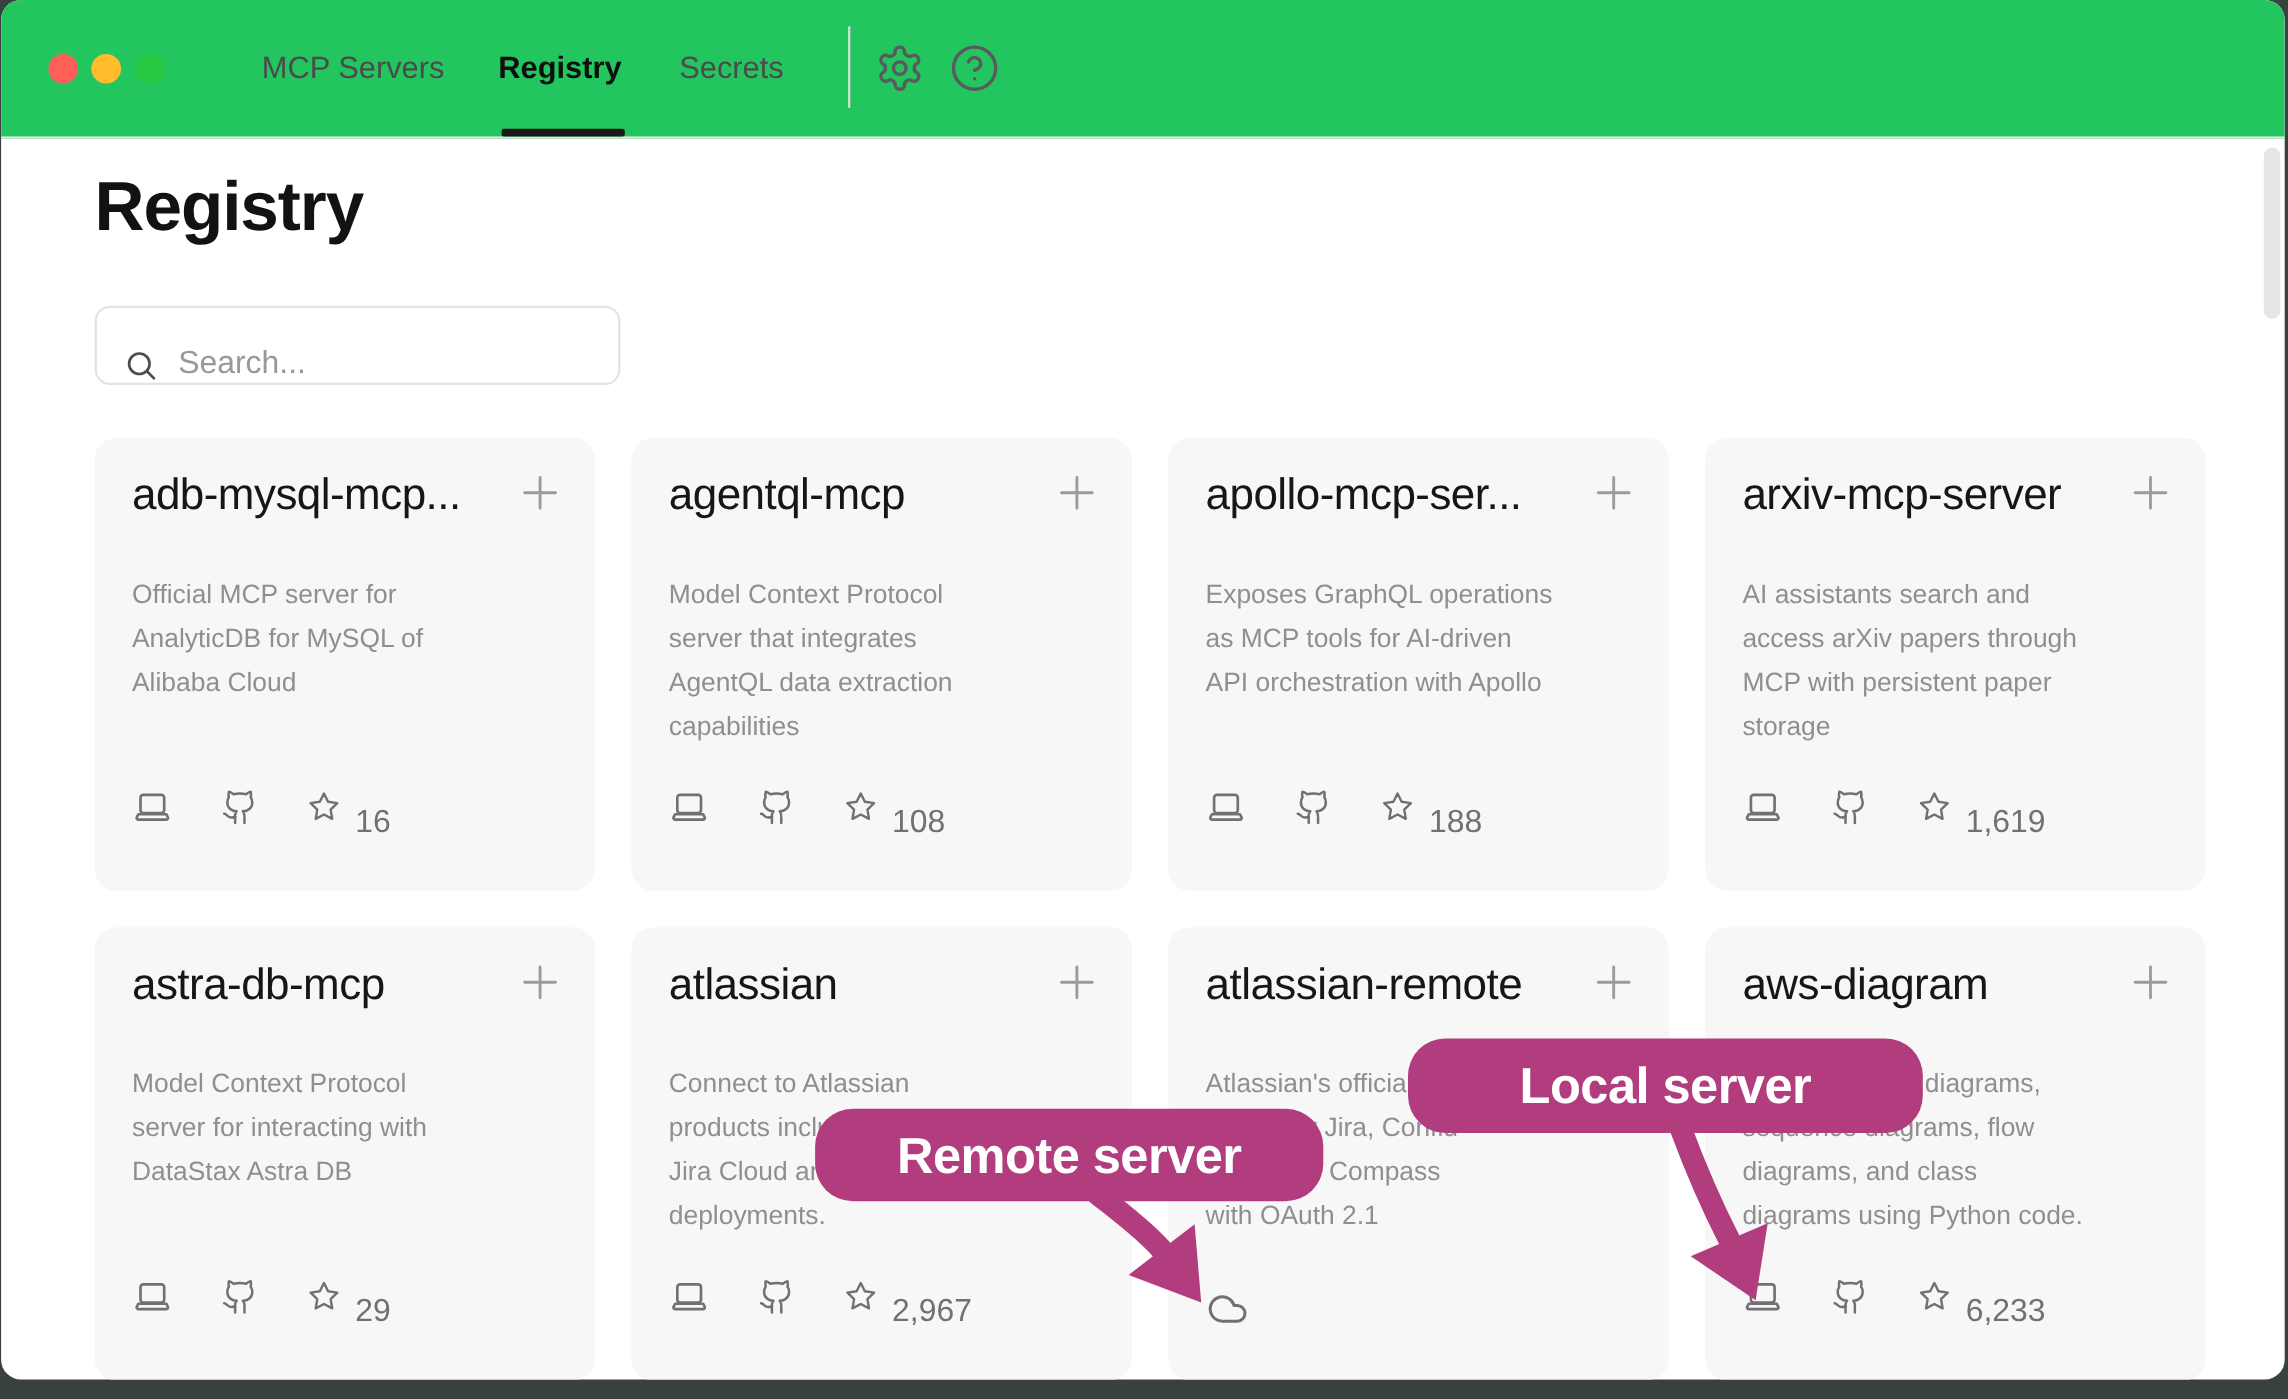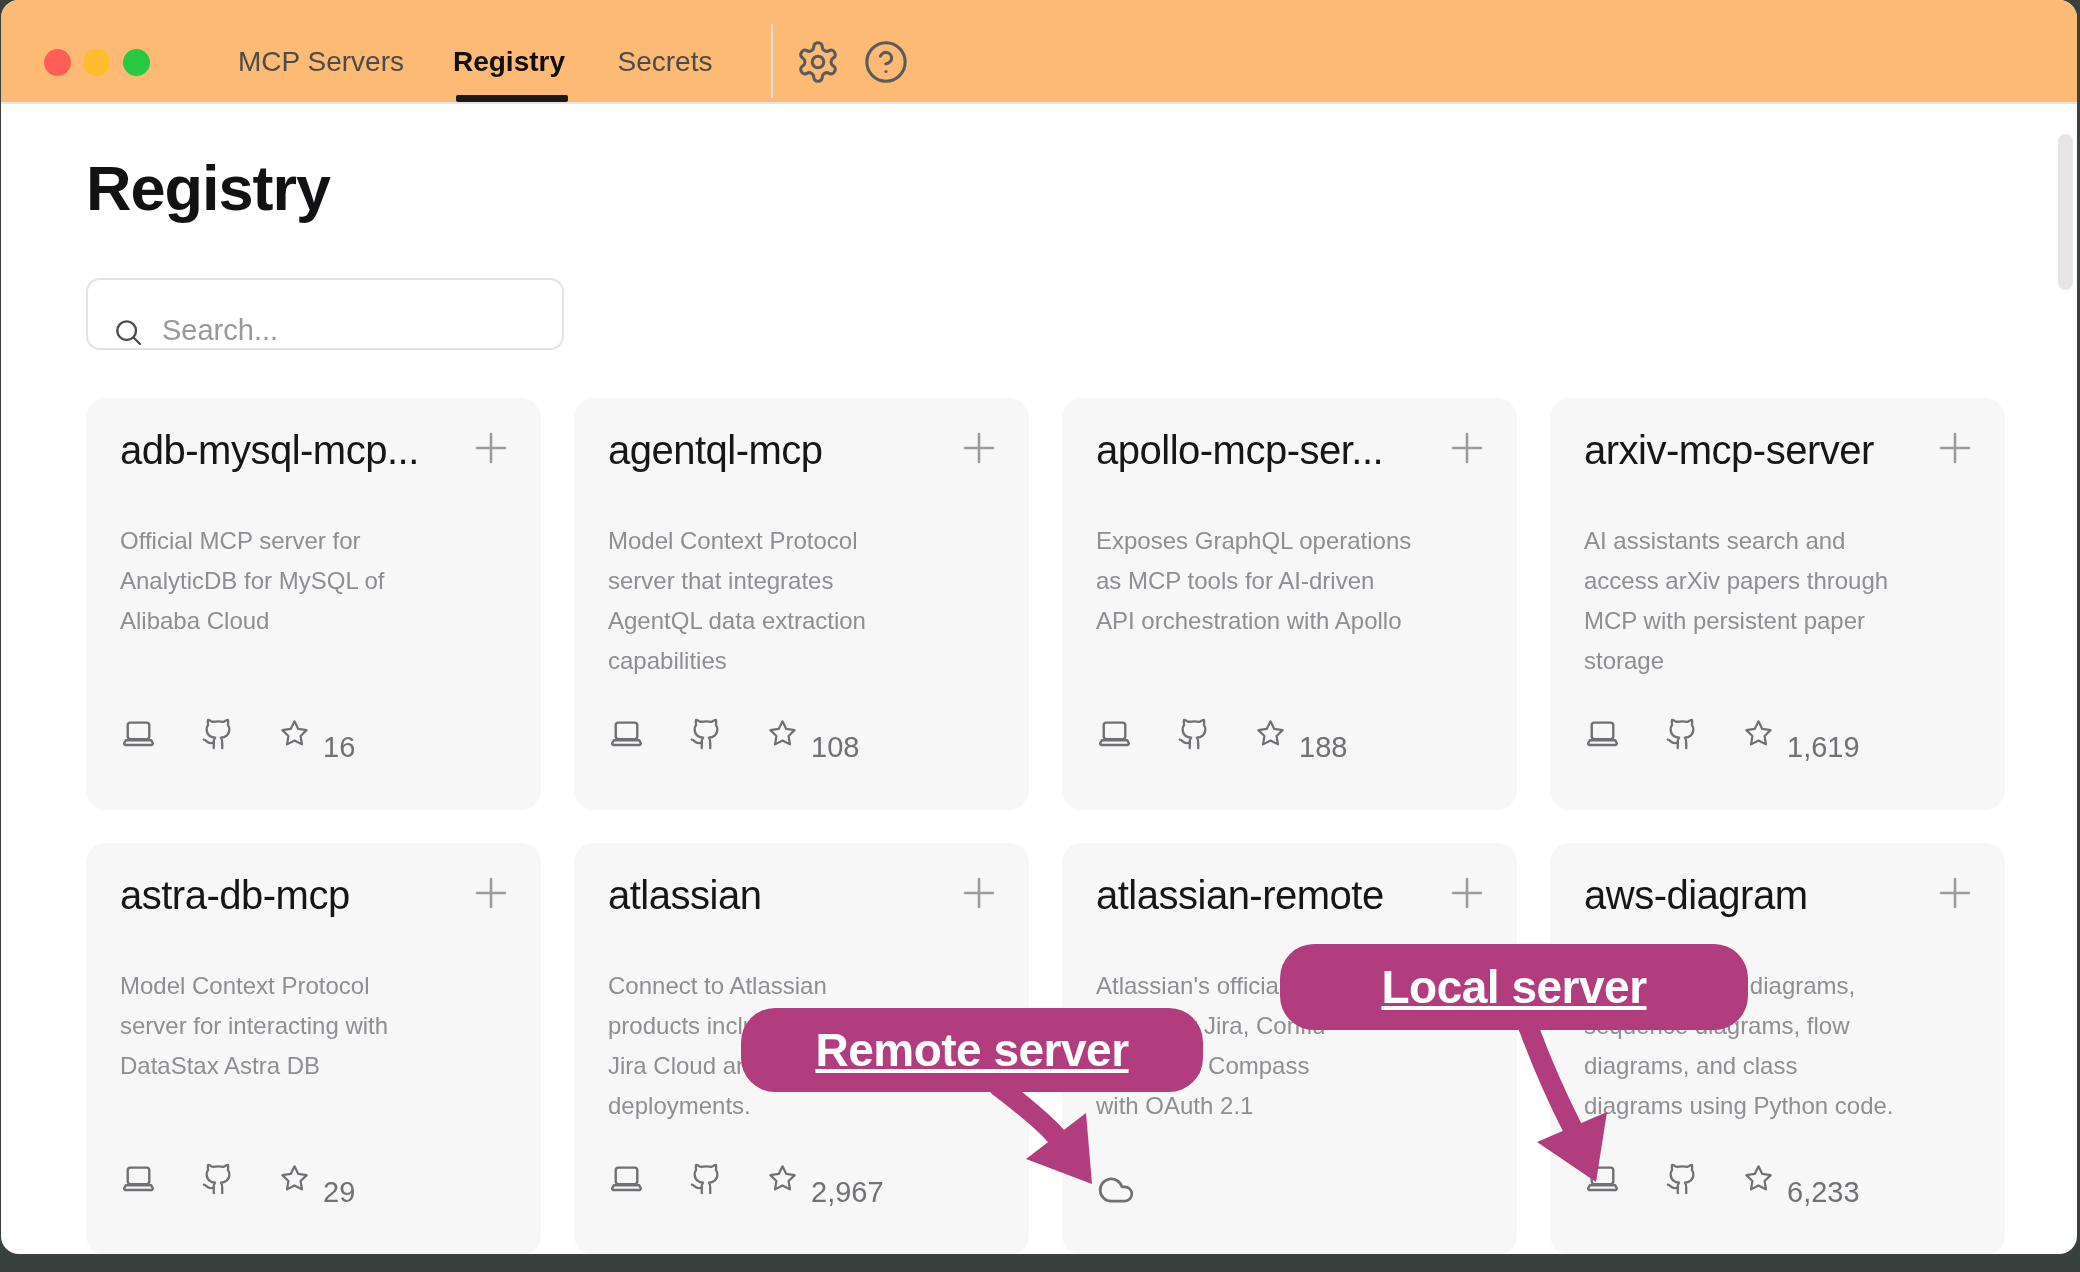--- a/index.html
+++ b/index.html
@@ -8,22 +8,22 @@
     background:#39413e;
     font-family:"Liberation Sans","DejaVu Sans",sans-serif;
     -webkit-font-smoothing:antialiased;
   }
   .window{
     position:absolute;left:1px;top:0;width:2076px;height:1254px;
     background:#ffffff;border-radius:18px;overflow:hidden;
   }
   
   .header{
-    position:absolute;left:0;top:0;right:0;height:104px;
-    background:#fdba74;border-bottom:2px solid #e4e4e4;box-sizing:border-box;
+    position:absolute;left:0;top:0;right:0;height:126px;
+    background:#22c55e;border-bottom:2px solid #e4e4e4;box-sizing:border-box;
   }
   .traffic{position:absolute;top:49px;width:27px;height:27px;border-radius:50%;}
   .t-close{left:43px;background:#ff5f57;}
   .t-min{left:82px;background:#febc2e;}
   .t-zoom{left:122px;background:#28c840;}
   .tab{
     position:absolute;top:0;height:124px;display:flex;align-items:center;justify-content:center;
     font-size:28px;color:#4b4b4d;cursor:default;white-space:nowrap;
   }
   .tab-mcp{left:233px;width:174px;}
@@ -86,21 +86,21 @@
   
   .scroll-thumb{
     position:absolute;right:4px;top:134px;width:15px;height:156px;
     background:#e6e6e6;border-radius:8px;
   }
   
   .anno-svg{position:absolute;left:0;top:0;width:2080px;height:1272px;pointer-events:none;z-index:40;}
   .pill{
     position:absolute;z-index:50;display:flex;align-items:center;justify-content:center;
     background:#b23d7e;color:#ffffff;font-weight:800;font-size:46px;letter-spacing:-0.5px;
-    border-radius:34px;white-space:nowrap;text-decoration:underline;
+    border-radius:34px;white-space:nowrap;
   }
   .pill-remote{left:741px;top:1008px;width:462px;height:84px;}
   .pill-local{left:1280px;top:944px;width:468px;height:86px;}
 </style>
 </head>
 <body>
 
 <div class="window">
 
   <div class="header">

